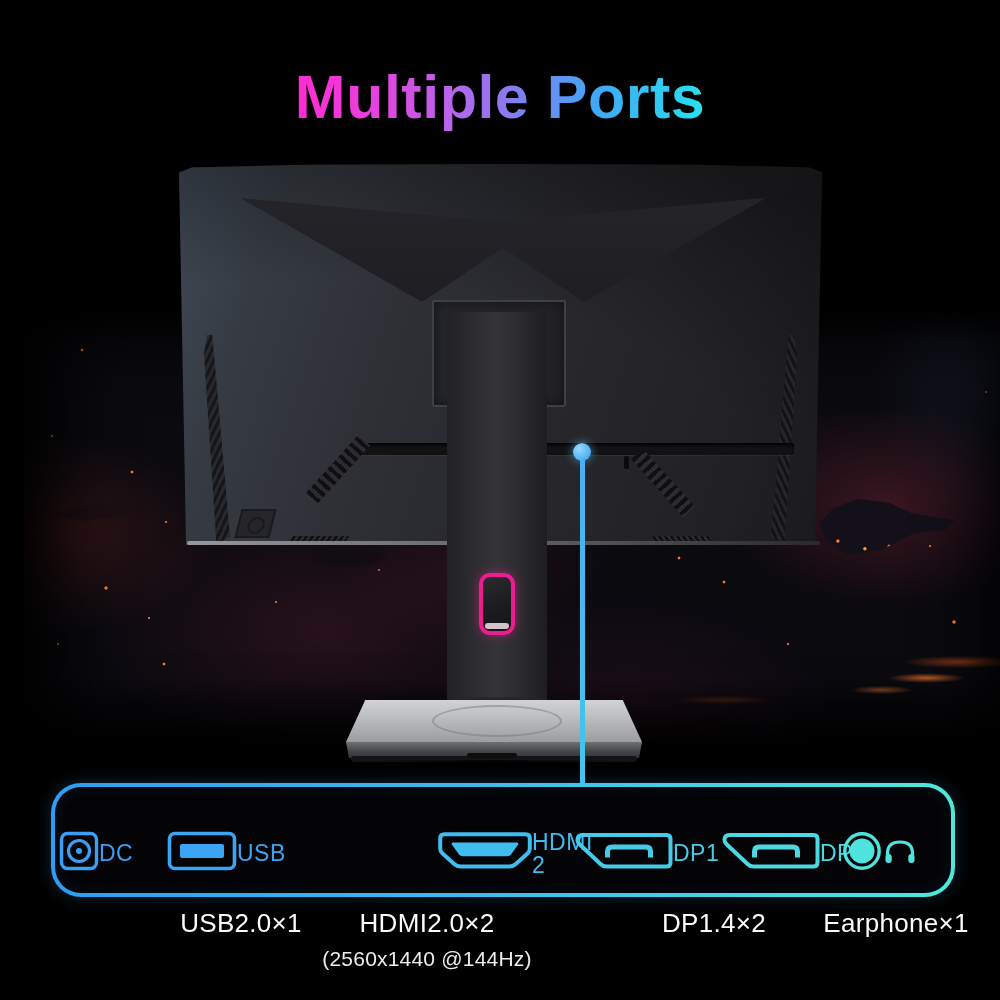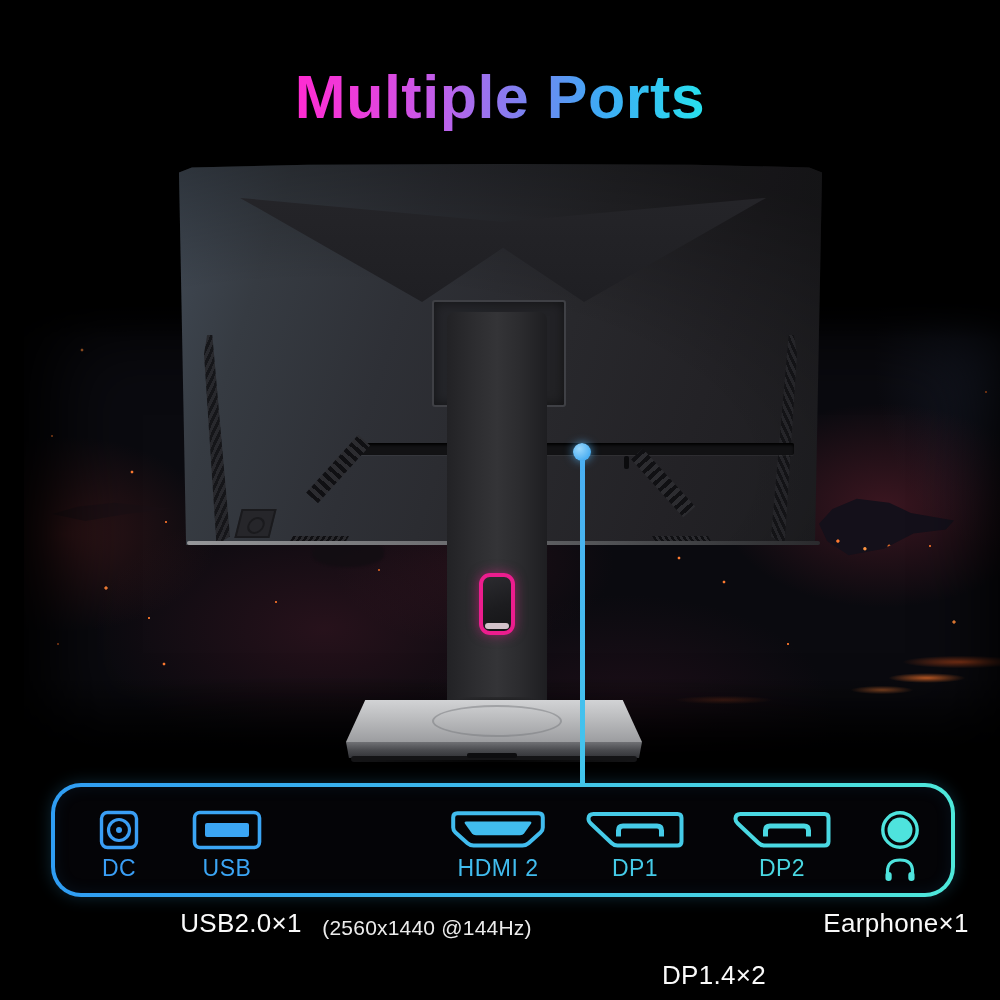--- a/index.html
+++ b/index.html
@@ -118,33 +118,33 @@
     background:radial-gradient(circle at 35% 32%,#9bd8fc,#4aaef2 72%);box-shadow:0 0 10px rgba(86,183,250,.75);}
   .callout-line{position:absolute;left:556px;top:452px;width:5px;height:335px;border-radius:2px;z-index:3;
     background:linear-gradient(180deg,#4aaef2,#42c6ec);}
 
   
   .ports-panel{position:absolute;left:27px;top:783px;width:904px;height:114px;border-radius:30px;z-index:4;
     border:4px solid transparent;
     background:linear-gradient(#040407,#040407) padding-box,
                linear-gradient(90deg,#2f9df3 0%,#3cb9ec 45%,#45cfe5 70%,#4ee8da 100%) border-box;
     box-shadow:0 0 16px rgba(60,180,240,.22),inset 0 0 16px rgba(40,140,210,.10);}
-  .port{position:absolute;top:21px;width:120px;height:86px;display:flex;flex-direction:column;
+  .port{position:absolute;top:21px;width:120px;height:86px;display:flex;flex-direction:row;
     align-items:center;}
   .port .ic{height:44px;display:flex;align-items:center;justify-content:center;}
   .port .lbl{margin-top:5px;font-size:23px;font-weight:500;letter-spacing:.5px;line-height:1;}
   .p-dc{left:4px}.p-usb{left:112px}.p-h1{left:241px}.p-h2{left:383px}
   .p-d1{left:520px}.p-d2{left:667px}.p-ear{left:785px}
 
   
   .spec{position:absolute;width:300px;text-align:center;z-index:5;color:#fafafa;}
   .spec .t{font-size:26px;letter-spacing:.3px;}
   .spec .s{font-size:21px;color:#ececec;margin-top:8px;letter-spacing:.2px;}
   .spec-1{left:67px;top:908px}.spec-2{left:253px;top:908px}
-  .spec-3{left:540px;top:960px}.spec-4{left:722px;top:908px}
+  .spec-3{left:540px;top:908px}.spec-4{left:722px;top:908px}
 </style>
 </head>
 <body>
 
 <div class="stage">
 
   <div class="title">
     <span>Multiple Ports</span>
   </div>
 
@@ -251,20 +251,21 @@
         </svg>
       </span>
     </div>
 
   </div>
 
   <div class="spec spec-1">
     <div class="t">USB2.0×1</div>
   </div>
   <div class="spec spec-2">
+    <div class="t">HDMI2.0×2</div>
     <div class="s">(2560x1440 @144Hz)</div>
   </div>
   <div class="spec spec-3">
     <div class="t">DP1.4×2</div>
   </div>
   <div class="spec spec-4">
     <div class="t">Earphone×1</div>
     <div class="s"></div>
   </div>
 

